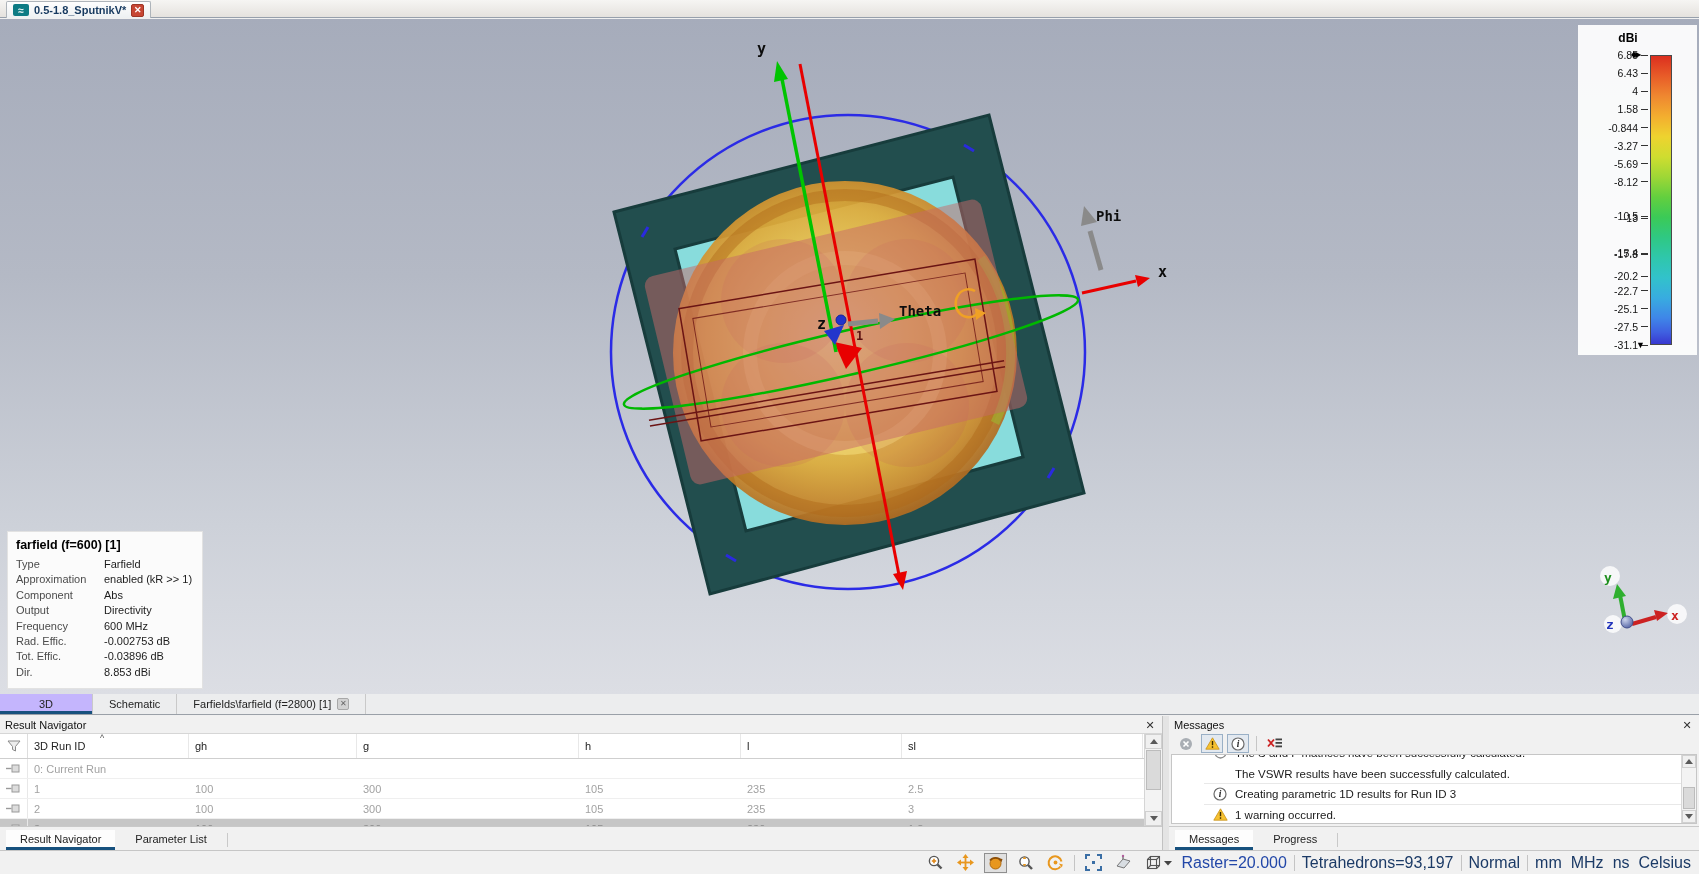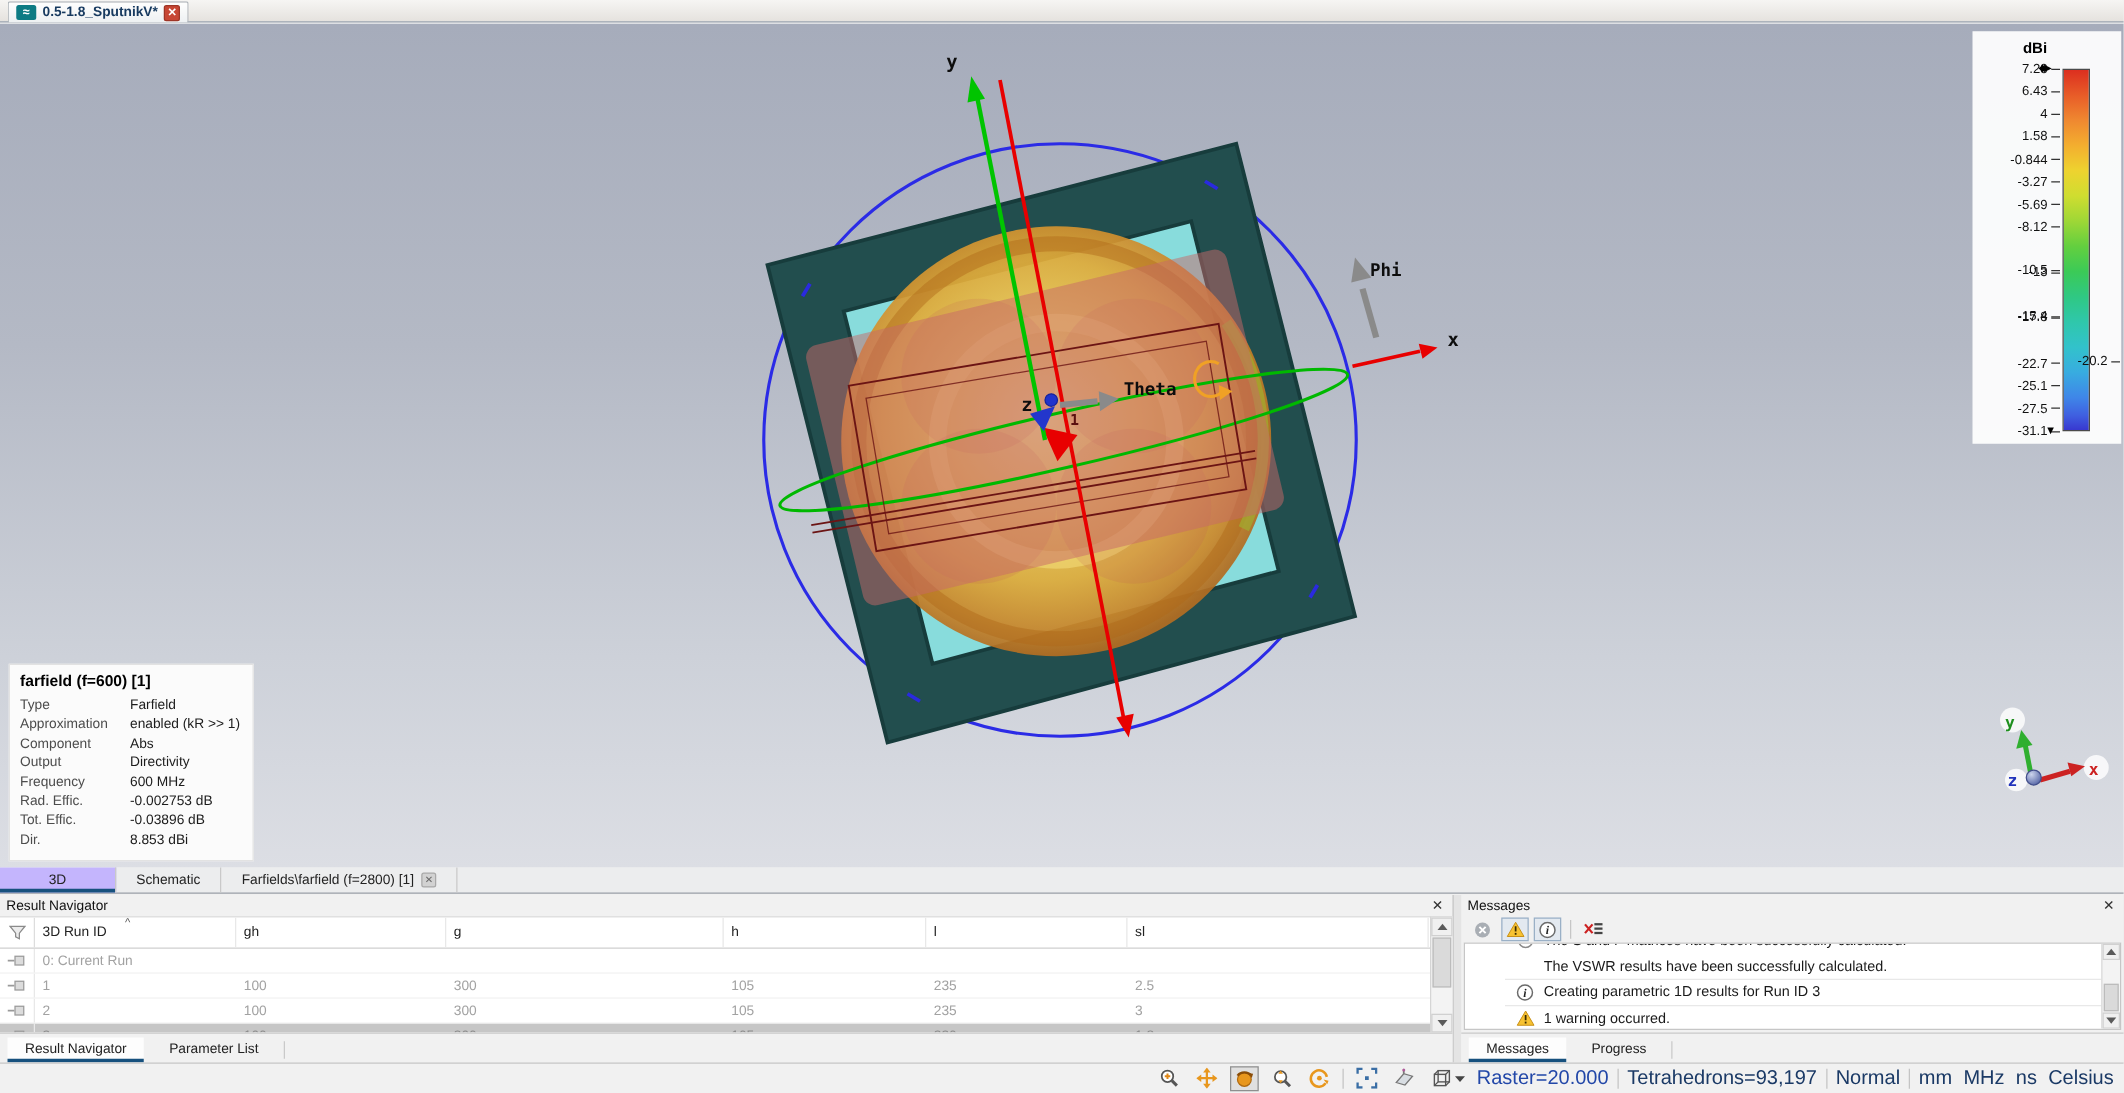--- a/index.html
+++ b/index.html
@@ -222,21 +222,21 @@
         <text x="1671" y="601" class="axis-label-sm" fill="#cc2222">x</text>
         <text x="1606" y="610" class="axis-label-sm" fill="#2233bb">z</text>
       </g>
     </svg>
 
     <div class="legend">
       <div class="legend-title">dBi</div>
       <div class="legend-bar"></div>
       <div class="legend-ticks" id="legend-ticks">
           <div class="legend-tick" style="top: 30px;">
-            <span class="lt-label">7.28</span>
+            <span class="lt-label">6.85</span>
             <span class="lt-dash"></span>
           </div>
           <div class="legend-tick" style="top: 48.125px;">
             <span class="lt-label">6.43</span>
             <span class="lt-dash"></span>
           </div>
           <div class="legend-tick" style="top: 66.25px;">
             <span class="lt-label">4</span>
             <span class="lt-dash"></span>
           </div>
@@ -269,21 +269,21 @@
             <span class="lt-dash"></span>
           </div>
           <div class="legend-tick" style="top: 228px;">
             <span class="lt-label">-15.4</span>
             <span class="lt-dash"></span>
           </div>
           <div class="legend-tick" style="top: 229.375px;">
             <span class="lt-label">-17.8</span>
             <span class="lt-dash"></span>
           </div>
-          <div class="legend-tick" style="top: 264px; margin-left: 48px;">
+          <div class="legend-tick" style="top: 251px;">
             <span class="lt-label">-20.2</span>
             <span class="lt-dash"></span>
           </div>
           <div class="legend-tick" style="top: 265.625px;">
             <span class="lt-label">-22.7</span>
             <span class="lt-dash"></span>
           </div>
           <div class="legend-tick" style="top: 283.75px;">
             <span class="lt-label">-25.1</span>
             <span class="lt-dash"></span>

